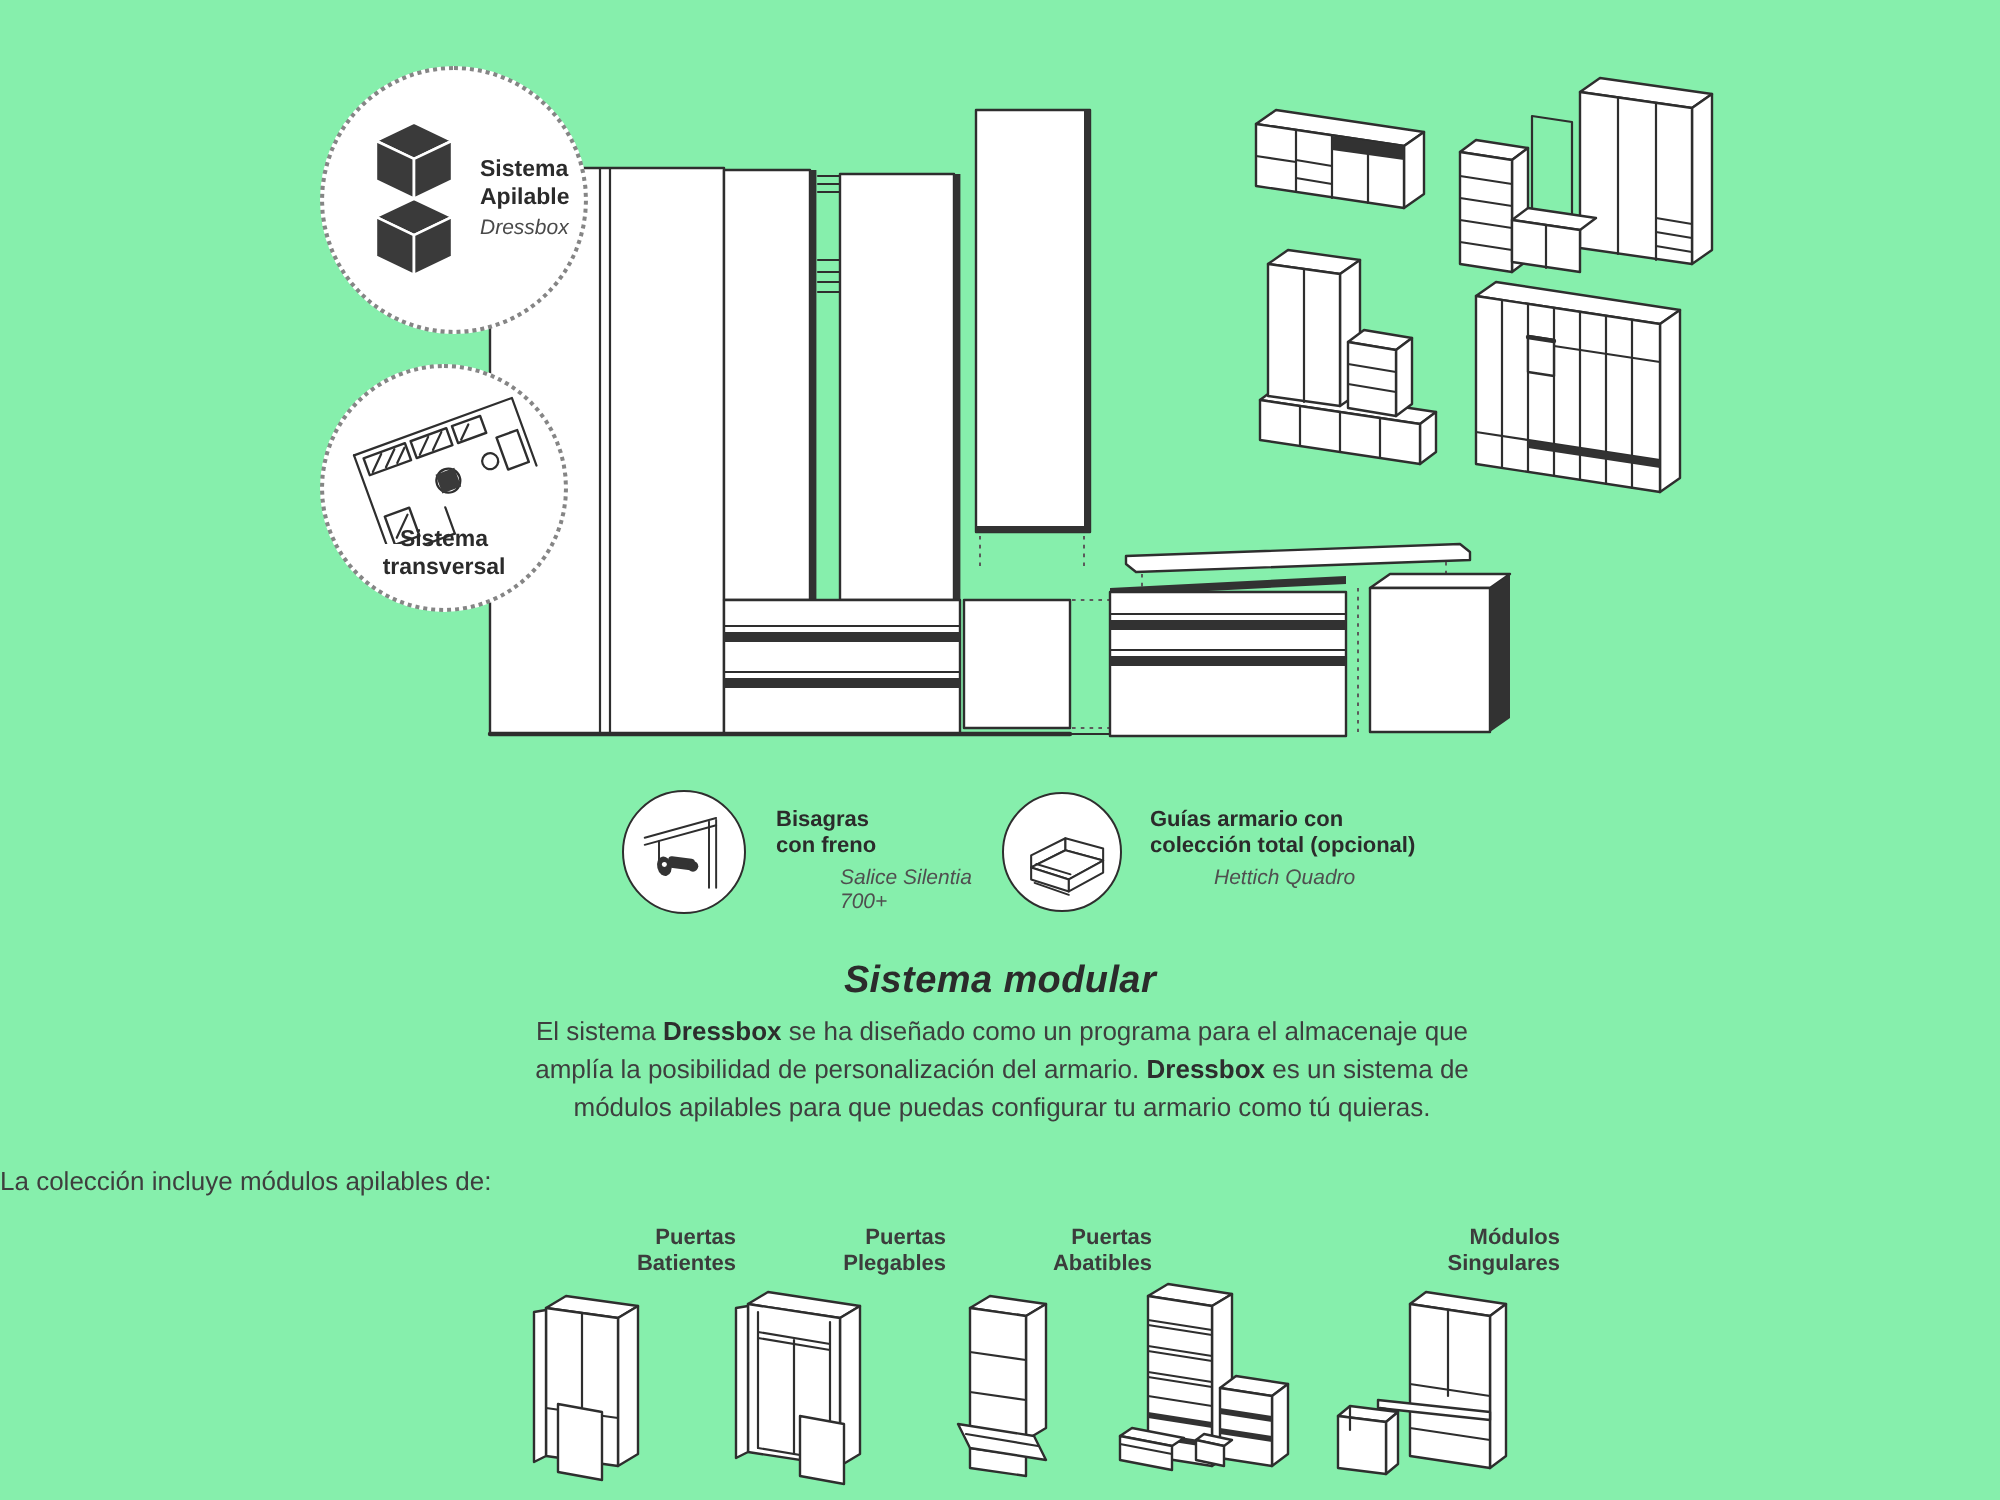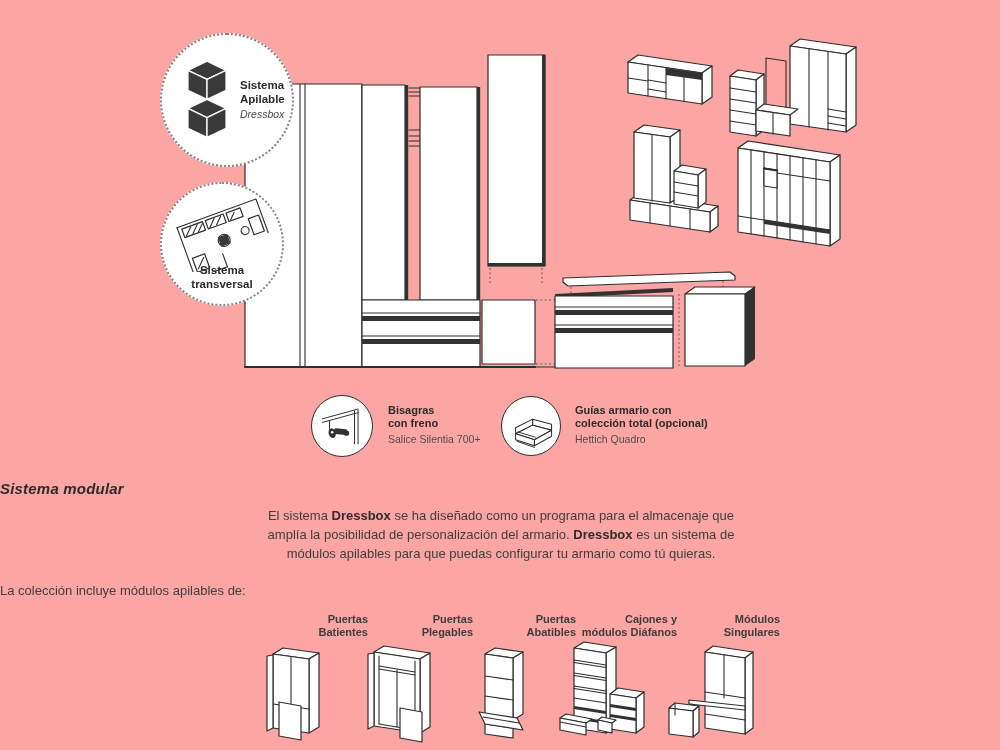--- a/index.html
+++ b/index.html
@@ -1,37 +1,37 @@
 <!DOCTYPE html>
 <html><head>
 <meta charset="utf-8">
 <style>
   html,body{margin:0;padding:0;background:#ebebeb;}
-  .page{position:relative;width:1000px;height:750px;background:#fca5a5;overflow:hidden;
+  .page{position:relative;width:1000px;height:750px;background:#86efac;overflow:hidden;
         font-family:"Liberation Sans",sans-serif;color:#2f2f2f;}
   .abs{position:absolute;}
   
   svg{display:block;}
   .fw{fill:#ffffff;stroke:#2e2e2e;stroke-width:1.2;stroke-linejoin:round;}
   .ln{fill:none;stroke:#2e2e2e;stroke-width:1.1;stroke-linecap:round;stroke-linejoin:round;}
   .th{fill:none;stroke:#2e2e2e;stroke-width:2.2;stroke-linecap:round;}
   .fd{fill:#323232;stroke:none;}
   .dash{fill:none;stroke:#5a5a5a;stroke-width:1;stroke-dasharray:1.8 2.6;}
   
   .badge{border:2px dotted #858585;border-radius:50%;background:#fff;box-sizing:border-box;}
   .badge-title{font-weight:700;font-size:11.5px;line-height:13.5px;color:#2b2b2b;}
   .badge-brand{font-style:italic;font-size:10.5px;color:#4a4a4a;margin-top:2px;}
   
   .feat-circle{border:1.6px solid #2e2e2e;border-radius:50%;background:#fff;box-sizing:border-box;
                display:flex;align-items:center;justify-content:center;}
   .feat-title{font-weight:700;font-size:11px;line-height:13px;color:#2b2b2b;}
   .feat-note{font-weight:700;}
-  .feat-model{font-size:10.5px;color:#4f4f4f;margin-top:3px;}
-  
-  .heading{width:100%;font-size:15px;font-weight:700;font-style:italic;color:#2b2b2b;letter-spacing:.2px;}
+  .feat-model{font-style:italic;font-size:10.5px;color:#4f4f4f;margin-top:3px;margin-left:32px;}
+  
+  .heading{width:100%;text-align:center;font-size:19px;font-weight:700;font-style:italic;color:#2b2b2b;letter-spacing:.2px;}
   .para{width:502px;text-align:center;font-size:13px;line-height:19px;color:#3e3e3e;}
   .para b{color:#2d2d2d;}
   .intro{width:100%;text-align:left;font-size:13px;color:#3e3e3e;}
   
   .mod-label{width:150px;text-align:right;font-size:11px;font-weight:700;line-height:12.5px;color:#3c3c3c;}
 </style>
 </head>
 <body>
 
 <div class="page">
@@ -285,24 +285,20 @@
       <div>Batientes</div>
   </div>
   <div class="abs mod-label" style="left:323px;top:613px;">
     <div>Puertas</div>
       <div>Plegables</div>
   </div>
   <div class="abs mod-label" style="left:426px;top:613px;">
     <div>Puertas</div>
       <div>Abatibles</div>
   </div>
-  <div class="abs mod-label" style="left:527px;top:613px;">
-    <div>Cajones y</div>
-      <div>módulos Diáfanos</div>
-  </div>
   <div class="abs mod-label" style="left:630px;top:613px;">
     <div>Módulos</div>
       <div>Singulares</div>
   </div>
 
   <svg class="abs" style="left:243px;top:640px;" width="100" height="110" viewBox="0 0 100 110">
     <polygon class="fw" points="30,14 40,8 76,13 66,19"></polygon>
     <polygon class="fw" points="66,19 76,13 76,87 66,93"></polygon>
     <polygon class="fw" points="30,14 66,19 66,93 30,88"></polygon>
     <line class="ln" x1="48" y1="17" x2="48" y2="91"></line>

